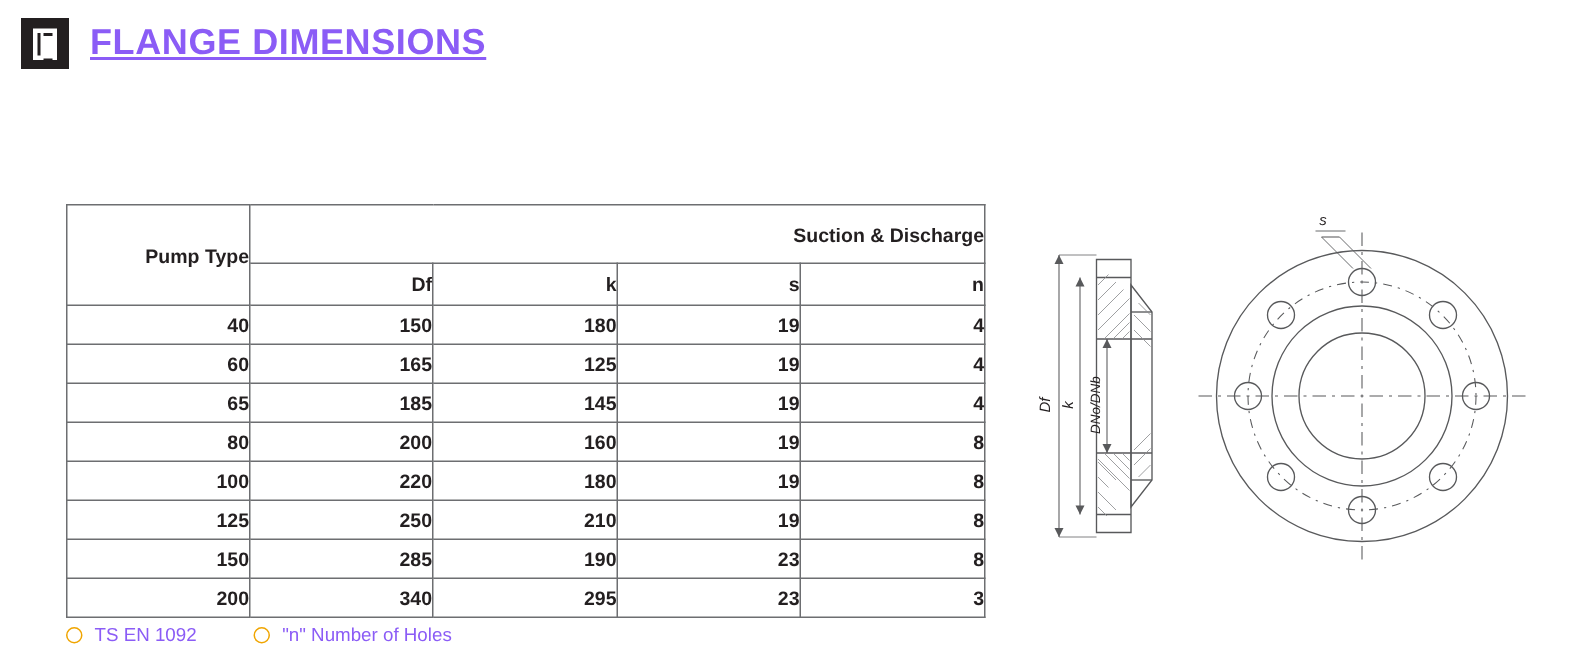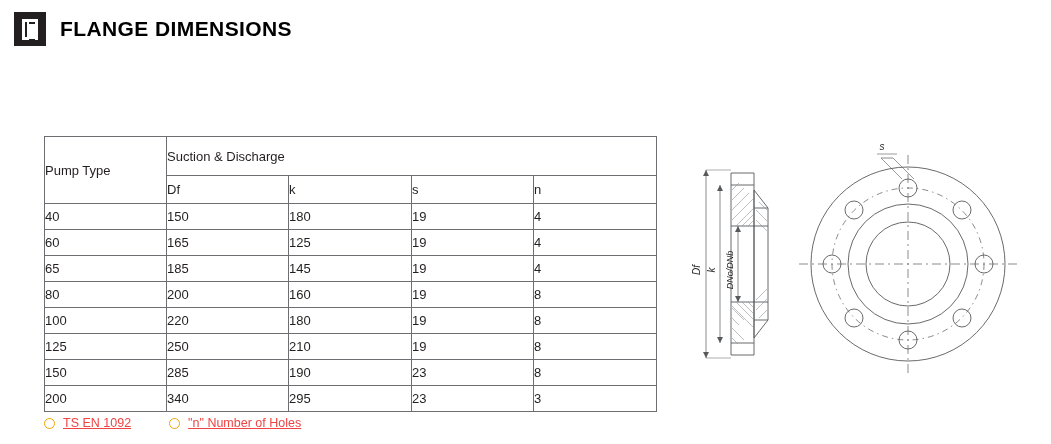--- a/index.html
+++ b/index.html
@@ -52,43 +52,44 @@
     content: "";
     position: absolute;
     left: 7px;
     top: 3px;
     width: 6px;
     height: 15px;
     border-top: 2px solid #231f20;
     border-bottom: 2px solid #231f20;
   }
   .header-title {
-    font-size: 21px;
+    font-size: 24px;
     font-weight: bold;
     letter-spacing: 0.4px;
-    color: #000000;
+    color: #8b5cf6;
     white-space: nowrap;
+    text-decoration: underline;
   }
 
   
   .table-wrap {
     position: absolute;
     left: 44px;
     top: 136px;
     width: 612px;
   }
   table.flange {
     border-collapse: collapse;
     width: 612px;
     table-layout: fixed;
   }
   table.flange td, table.flange th {
     border: 1px solid #6d6e71;
-    text-align: left;
-    font-weight: normal;
+    text-align: right;
+    font-weight: bold;
     font-size: 13px;
     color: #231f20;
     padding: 0;
     height: 25px;
     vertical-align: middle;
   }
   .col-type  { width: 122px; }
   .col-df    { width: 122px; }
   .col-k     { width: 123px; }
   .col-s     { width: 122px; }
@@ -105,22 +106,21 @@
   .data-row td { height: 25px; font-size: 13px; }
 
   
   .footnotes {
     position: absolute;
     left: 44px;
     top: 416px;
     display: flex;
     align-items: center;
     font-size: 12.5px;
-    color: #ef4444;
-    text-decoration: underline;
+    color: #8b5cf6;
   }
   .footnote {
     display: flex;
     align-items: center;
     margin-right: 38px;
     white-space: nowrap;
   }
   .bullet {
     width: 9px;
     height: 9px;

